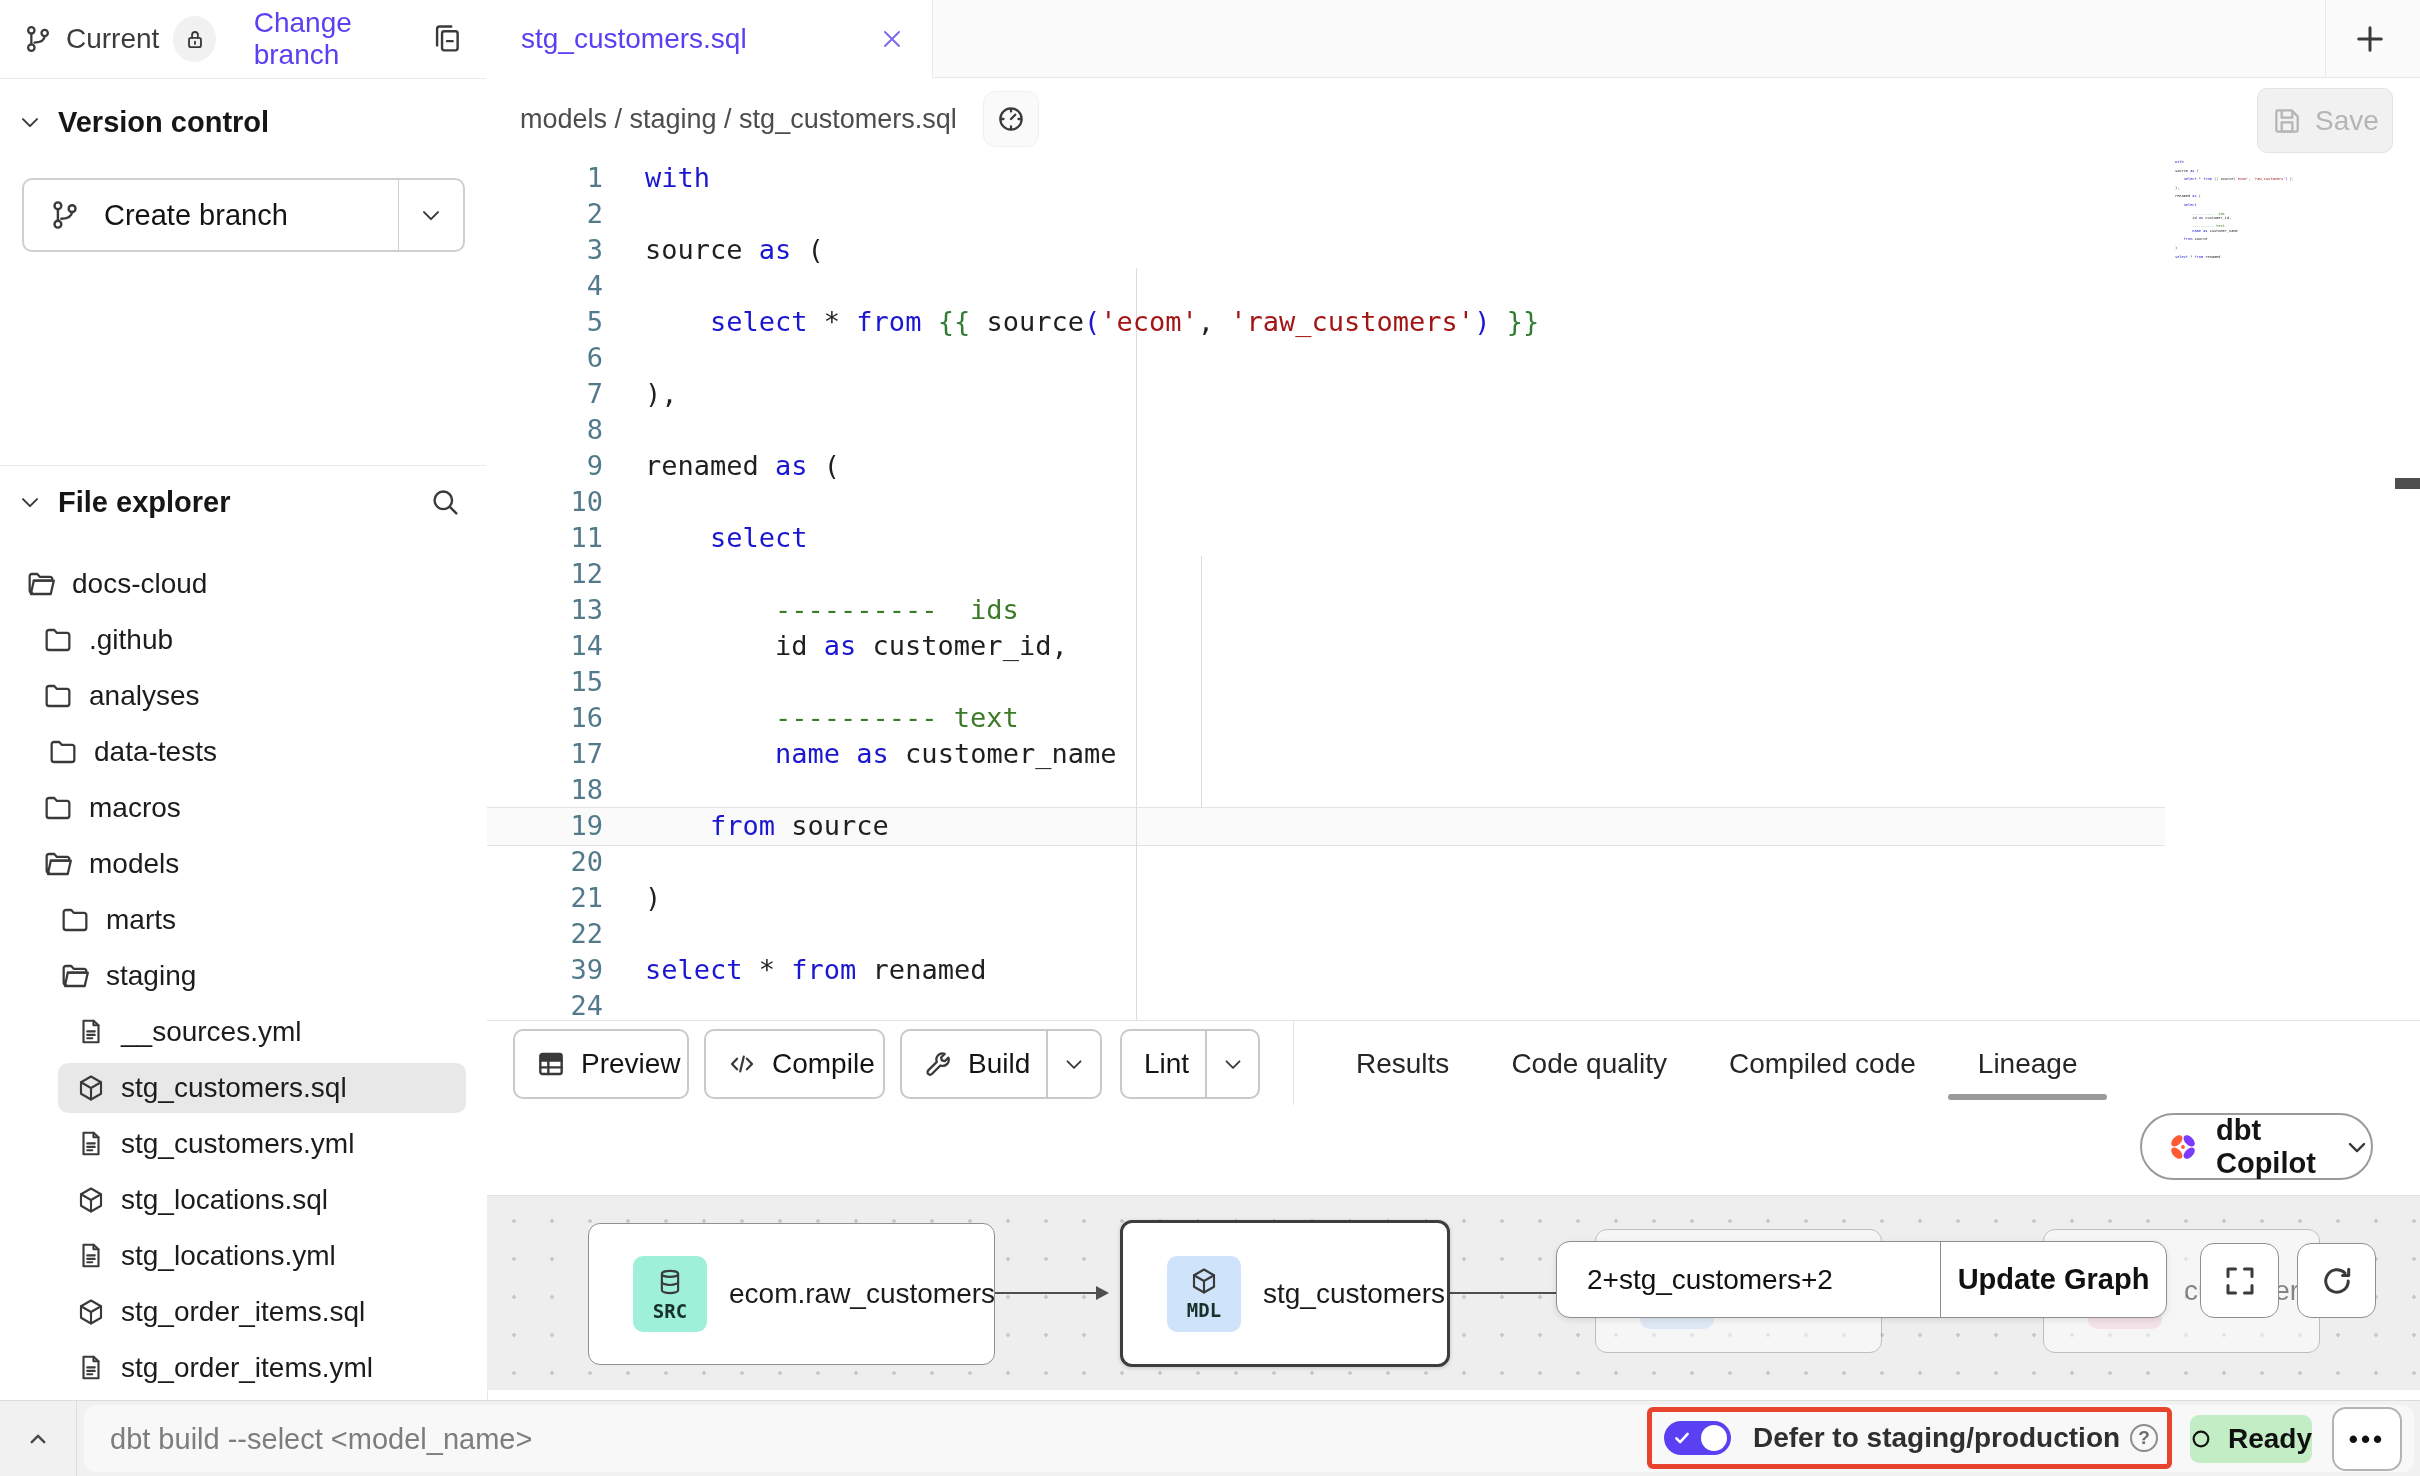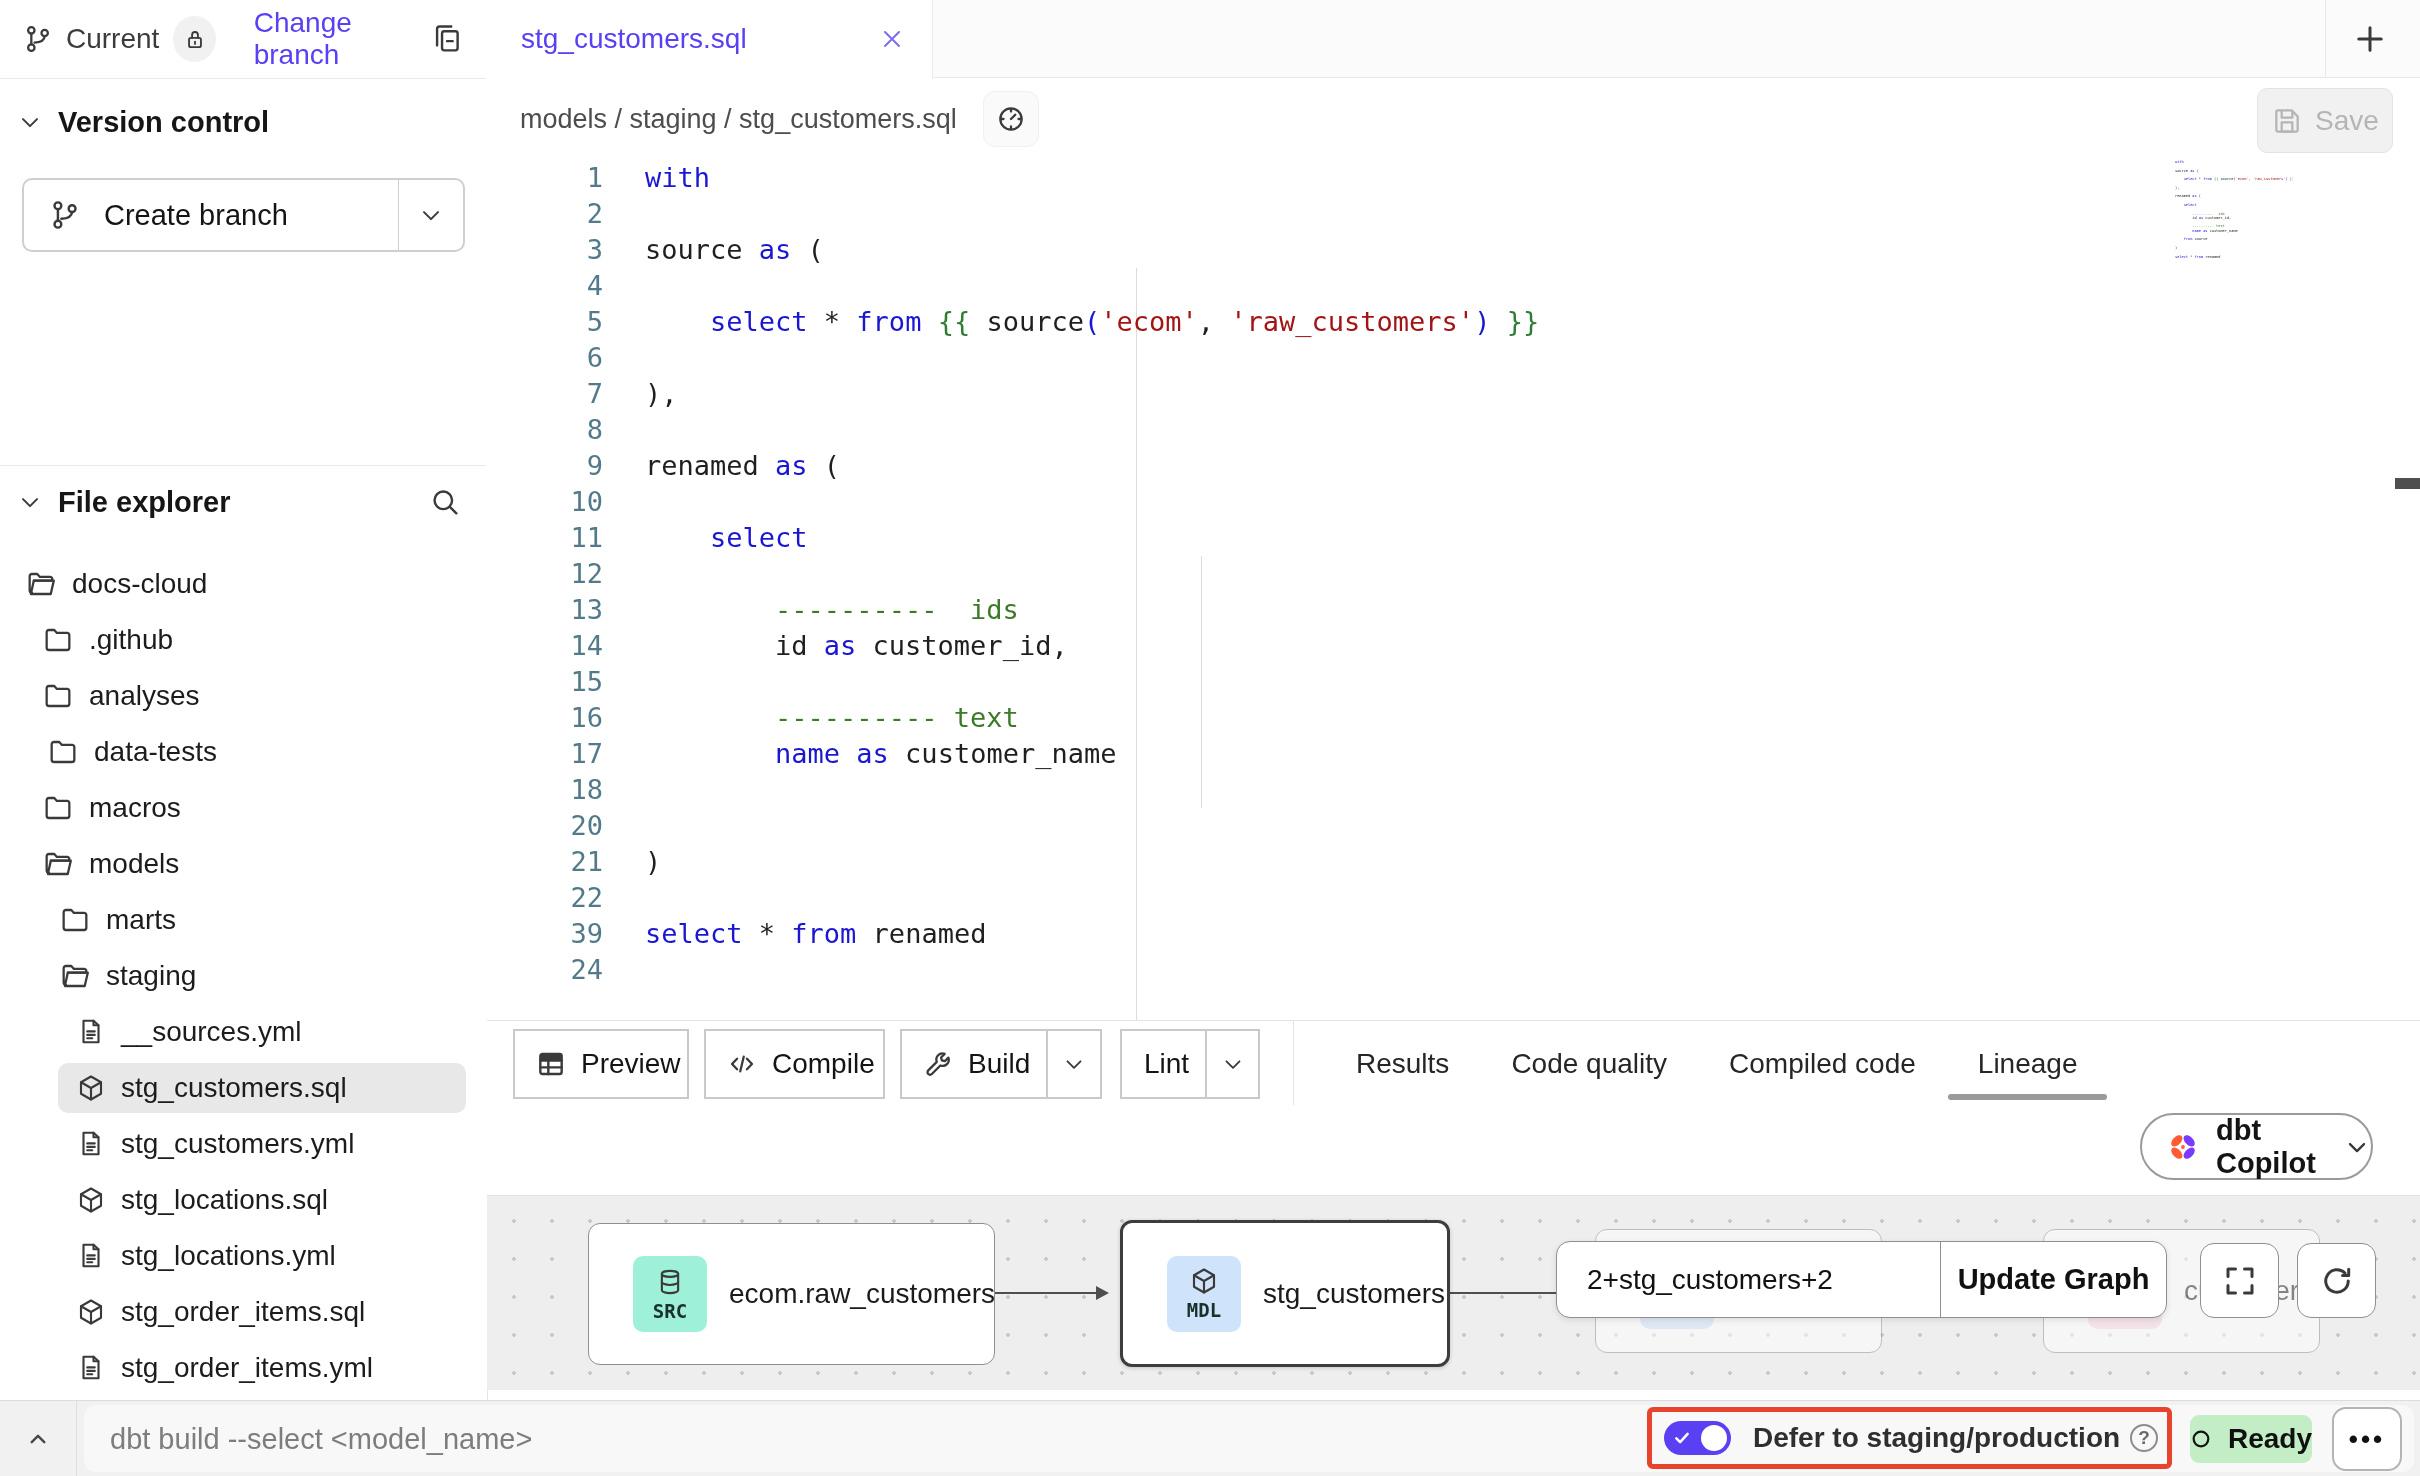--- a/index.html
+++ b/index.html
@@ -65,21 +65,21 @@
   .tk-kw{color:#1a16d1;} .tk-str{color:#a31515;} .tk-com{color:#3c7a28;} .tk-jj{color:#2e7d32;} .tk-pl{color:#1f1f1f;}
   .guide{position:absolute;width:1px;background:#dcdcdc;}
   #minimap{position:absolute;left:1688px;top:0;width:118px;height:102px;overflow:hidden;
     font-family:"DejaVu Sans Mono","Liberation Mono",monospace;font-size:3.6px;}
   #minimap .cl{height:4.3px;line-height:4.3px;}
   #minimap .cl .cd{padding-left:0;}
   #scroll-mark{position:absolute;left:1908px;top:318px;width:25px;height:11px;background:#4f4f4f;}
 
   
   #actionbar{left:0;top:1020px;width:1933px;height:85px;border-top:1px solid #e4e4e4;background:#fff;}
-  .act-btn{position:absolute;top:8px;height:70px;background:#fff;border:2px solid #c9c9c9;border-radius:0;
+  .act-btn{position:absolute;top:8px;height:70px;background:#fff;border:2px solid #c9c9c9;border-radius:10px;
     box-sizing:border-box;display:flex;align-items:center;cursor:pointer;font-size:28px;font-weight:500;color:#141414;}
   .act-btn .bic{margin-left:20px;margin-right:14px;}
   .act-btn .dd{margin-left:16px;align-self:stretch;border-left:2px solid #c9c9c9;display:flex;align-items:center;justify-content:center;width:54px;}
   #btn-preview{left:26px;width:176px;} #btn-compile{left:217px;width:181px;}
   #btn-build{left:413px;width:202px;} #btn-lint{left:633px;width:140px;}
   #btn-lint .lt{margin-left:22px;}
   #panel-sep{position:absolute;left:806px;top:0;width:1px;height:85px;background:#e4e4e4;}
   #ptabs{position:absolute;left:869px;top:0;height:85px;display:flex;align-items:center;gap:62px;}
   .ptab{position:relative;font-size:28px;color:#262626;height:85px;display:flex;align-items:center;cursor:pointer;}
   .ptab.active::after{content:'';position:absolute;left:-30px;right:-30px;bottom:6px;height:6px;background:#9a9a9a;border-radius:3px;}
@@ -404,20 +404,21 @@
         <div class="cl"><span class="ln">9</span><span class="cd"><span class="tk-pl">renamed </span><span class="tk-kw">as</span><span class="tk-pl"> (</span></span></div>
         <div class="cl"><span class="ln">10</span><span class="cd"></span></div>
         <div class="cl"><span class="ln">11</span><span class="cd"><span class="tk-pl">    </span><span class="tk-kw">select</span></span></div>
         <div class="cl"><span class="ln">12</span><span class="cd"></span></div>
         <div class="cl"><span class="ln">13</span><span class="cd"><span class="tk-pl">        </span><span class="tk-com">----------  ids</span></span></div>
         <div class="cl"><span class="ln">14</span><span class="cd"><span class="tk-pl">        id </span><span class="tk-kw">as</span><span class="tk-pl"> customer_id,</span></span></div>
         <div class="cl"><span class="ln">15</span><span class="cd"></span></div>
         <div class="cl"><span class="ln">16</span><span class="cd"><span class="tk-pl">        </span><span class="tk-com">---------- text</span></span></div>
         <div class="cl"><span class="ln">17</span><span class="cd"><span class="tk-pl">        </span><span class="tk-kw">name</span><span class="tk-pl"> </span><span class="tk-kw">as</span><span class="tk-pl"> customer_name</span></span></div>
         <div class="cl"><span class="ln">18</span><span class="cd"></span></div>
+        <div class="cl band"><span class="ln">19</span><span class="cd"><span class="tk-pl">    </span><span class="tk-kw">from</span><span class="tk-pl"> source</span></span></div>
         <div class="cl"><span class="ln">20</span><span class="cd"></span></div>
         <div class="cl"><span class="ln">21</span><span class="cd"><span class="tk-pl">)</span></span></div>
         <div class="cl"><span class="ln">22</span><span class="cd"></span></div>
         <div class="cl"><span class="ln">39</span><span class="cd"><span class="tk-kw">select</span><span class="tk-pl"> * </span><span class="tk-kw">from</span><span class="tk-pl"> renamed</span></span></div>
         <div class="cl"><span class="ln">24</span><span class="cd"></span></div>
       </div>
     <div class="guide" style="left:649px;top:108px;height:772px;"></div>
     <div class="guide" style="left:714px;top:396px;height:252px;"></div>
     <div id="minimap">
         <div class="cl"><span class="cd"><span class="tk-kw">with</span></span></div>

